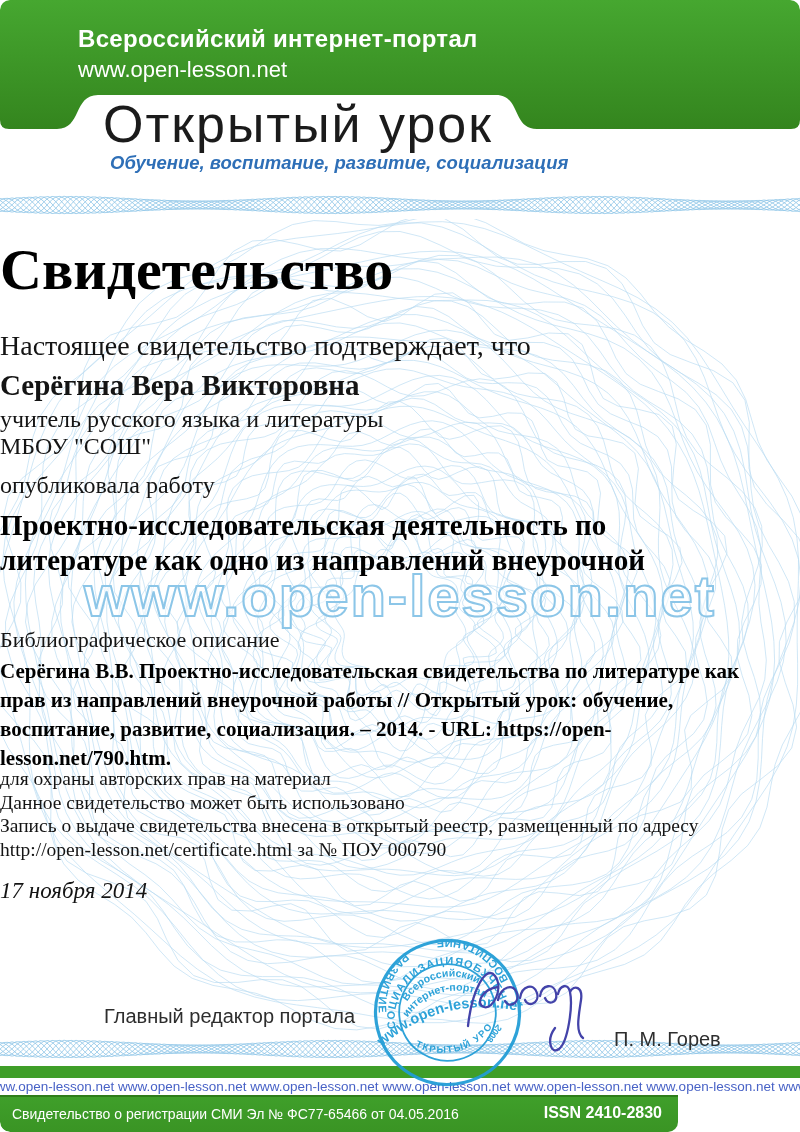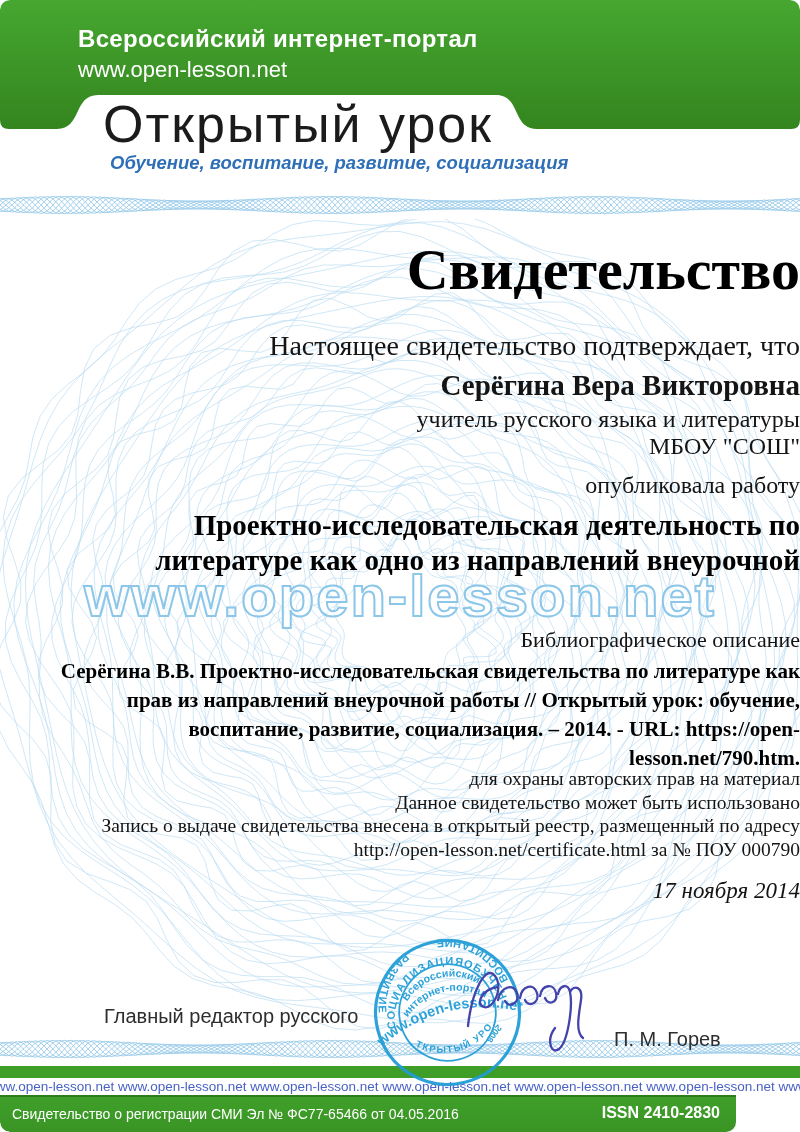--- a/index.html
+++ b/index.html
@@ -15,21 +15,21 @@
   
   #hdr{position:absolute;left:0;top:0;z-index:5}
   .hdr-txt{position:absolute;z-index:6;color:#fff;font-family:"Liberation Sans",sans-serif;white-space:nowrap}
   .portal-line{left:78px;top:25px;font-size:24px;font-weight:700;letter-spacing:.3px}
   .site-url{left:78px;top:57px;font-size:22px;font-weight:400}
   .brand-title{position:absolute;left:103px;top:94px;z-index:6;color:#1b1b1b;
      font-family:"Liberation Sans",sans-serif;font-size:52px;font-weight:400;letter-spacing:2px;white-space:nowrap}
   .brand-subtitle{position:absolute;left:110px;top:152px;z-index:6;color:#2e6fb7;
      font-family:"Liberation Sans",sans-serif;font-style:italic;font-weight:600;font-size:18.5px;white-space:nowrap}
   
-  .c{position:absolute;left:0;width:800px;text-align:right;z-index:3;color:#141414}
+  .c{position:absolute;left:0;width:800px;text-align:left;z-index:3;color:#141414}
   .cert-title{top:236px;font-size:58px;font-weight:700;color:#000}
   .intro{top:330px;font-size:28px}
   .name{top:369px;font-size:29px;font-weight:700}
   .role{top:406px;font-size:24px}
   .org{top:433px;font-size:24px}
   .action{top:472px;font-size:24px}
   .work-title{top:508px;font-size:29px;font-weight:700;line-height:35px;color:#000}
   .biblio{top:627px;font-size:22px}
   .citation{top:657px;font-size:21px;font-weight:700;line-height:29px;color:#000}
   .usage{top:767px;font-size:19.5px;line-height:23.5px}
@@ -41,21 +41,21 @@
   #stamp{position:absolute;left:345px;top:910px;z-index:7;opacity:.93}
   #stamp .ln{fill:none;stroke:#1f9cd6}
   #stamp text{fill:#1f9cd6;font-family:"Liberation Sans",sans-serif}
   #signature{position:absolute;left:462px;top:948px;z-index:8}
   #signature path{fill:none;stroke:#4343a9;stroke-width:2.3;stroke-linecap:round}
   
   .bar-green{position:absolute;left:0;top:1066px;width:800px;height:12px;background:#3f9e28;z-index:4}
   .url-strip{position:absolute;left:0;top:1078px;width:800px;height:17px;background:#fff;z-index:4;
      overflow:hidden;white-space:nowrap;font-family:"Liberation Sans",sans-serif;font-size:13.5px;color:#4862c6;
      line-height:17px;text-indent:-14px}
-  .footer{position:absolute;left:0;top:1095px;width:736px;height:37px;z-index:4;
+  .footer{position:absolute;left:0;top:1095px;width:678px;height:37px;z-index:4;
      background:linear-gradient(#2f7d1a 0,#2f7d1a 2px,#3f9f2a 2px,#3a9424 100%);
      border-radius:0 0 10px 10px;font-family:"Liberation Sans",sans-serif;color:#fff}
   .reg-text{position:absolute;left:12px;top:11px;font-size:14px}
   .issn{position:absolute;right:16px;top:9px;font-size:16px;font-weight:700}
 </style>
 </head>
 <body>
 
 <div class="page">
 
@@ -180,21 +180,21 @@
     <div>lesson.net/790.htm.</div>
   </div>
   <div class="c usage">
     <div>для охраны авторских прав на материал</div>
     <div>Данное свидетельство может быть использовано</div>
     <div>Запись о выдаче свидетельства внесена в открытый реестр, размещенный по адресу</div>
     <div>http://open-lesson.net/certificate.html за № ПОУ 000790</div>
   </div>
   <div class="c issue-date">17 ноября 2014</div>
 
-  <div class="sig-label editor-label">Главный редактор русского</div>
+  <div class="sig-label editor-label">Главный редактор портала</div>
   <div class="sig-label signer-name">П. М. Горев</div>
 
   <svg id="stamp" width="205" height="205" viewBox="-102 -102 204 204">
     <defs>
       <path id="topArc" d="M -54,6.5 A 54,54 0 1 1 54,6.5"></path>
       <path id="botArc" d="M 67,-6 A 67,67 0 1 0 -67,-6"></path>
       <path id="a1" d="M -42,-14 A 52,52 0 0 1 42,-14"></path>
       <path id="a2" d="M -46,2 A 58,58 0 0 1 46,2"></path>
       <path id="aurl" d="M -73,18 A 150,150 0 0 1 73,18"></path>
       <path id="a3" d="M -38,26 A 60,60 0 0 0 38,26"></path>

